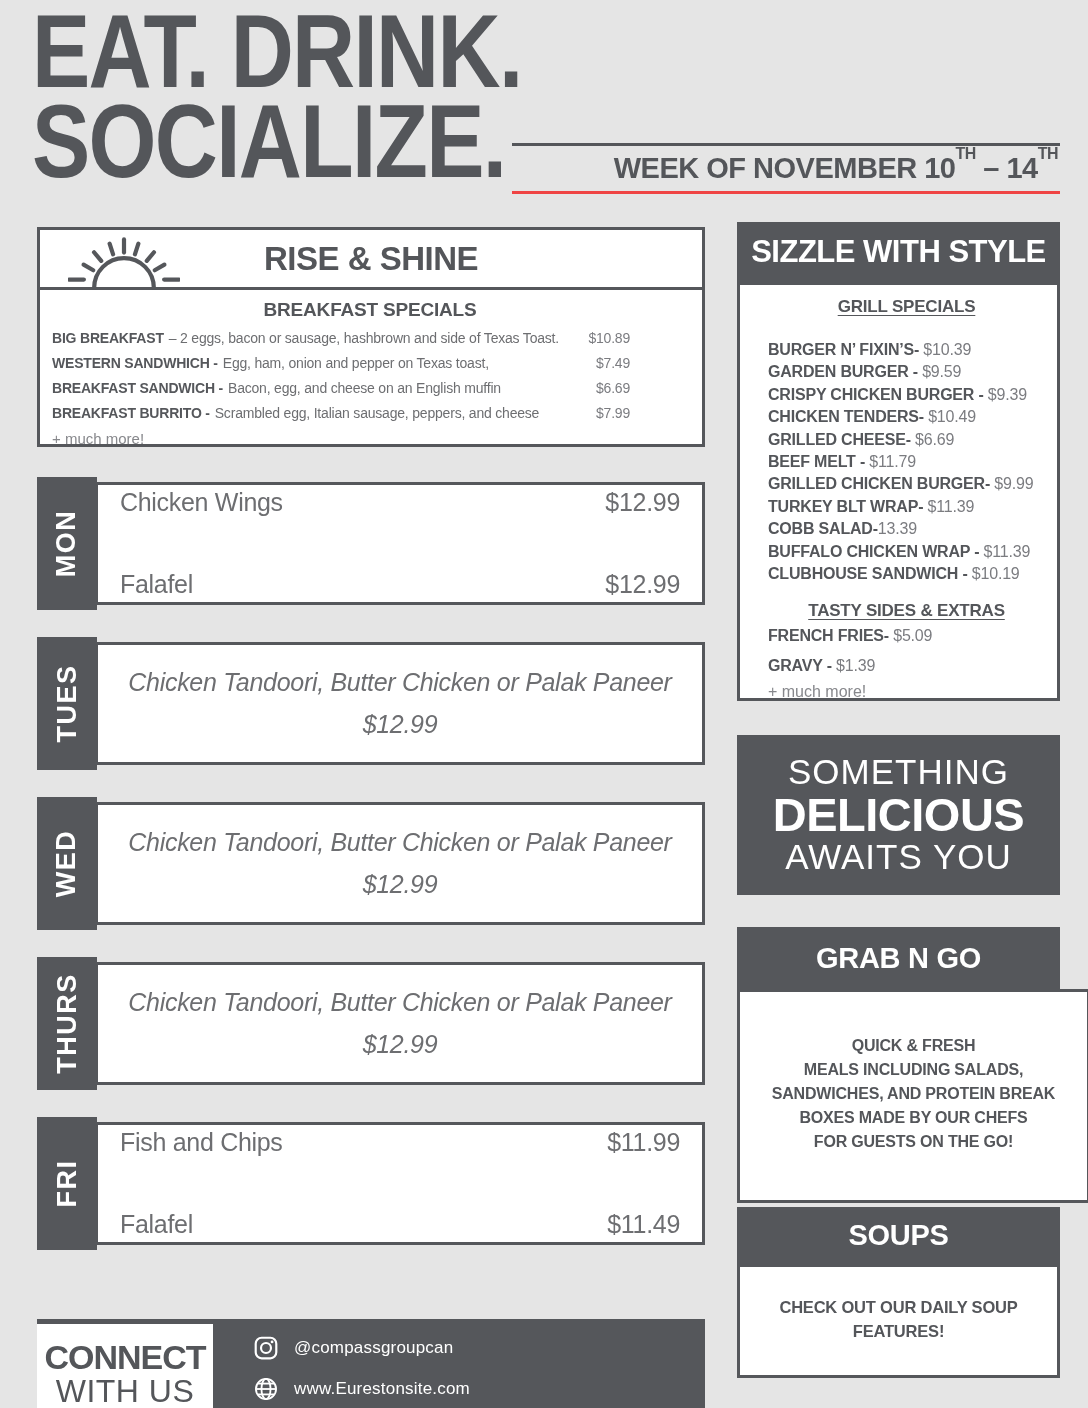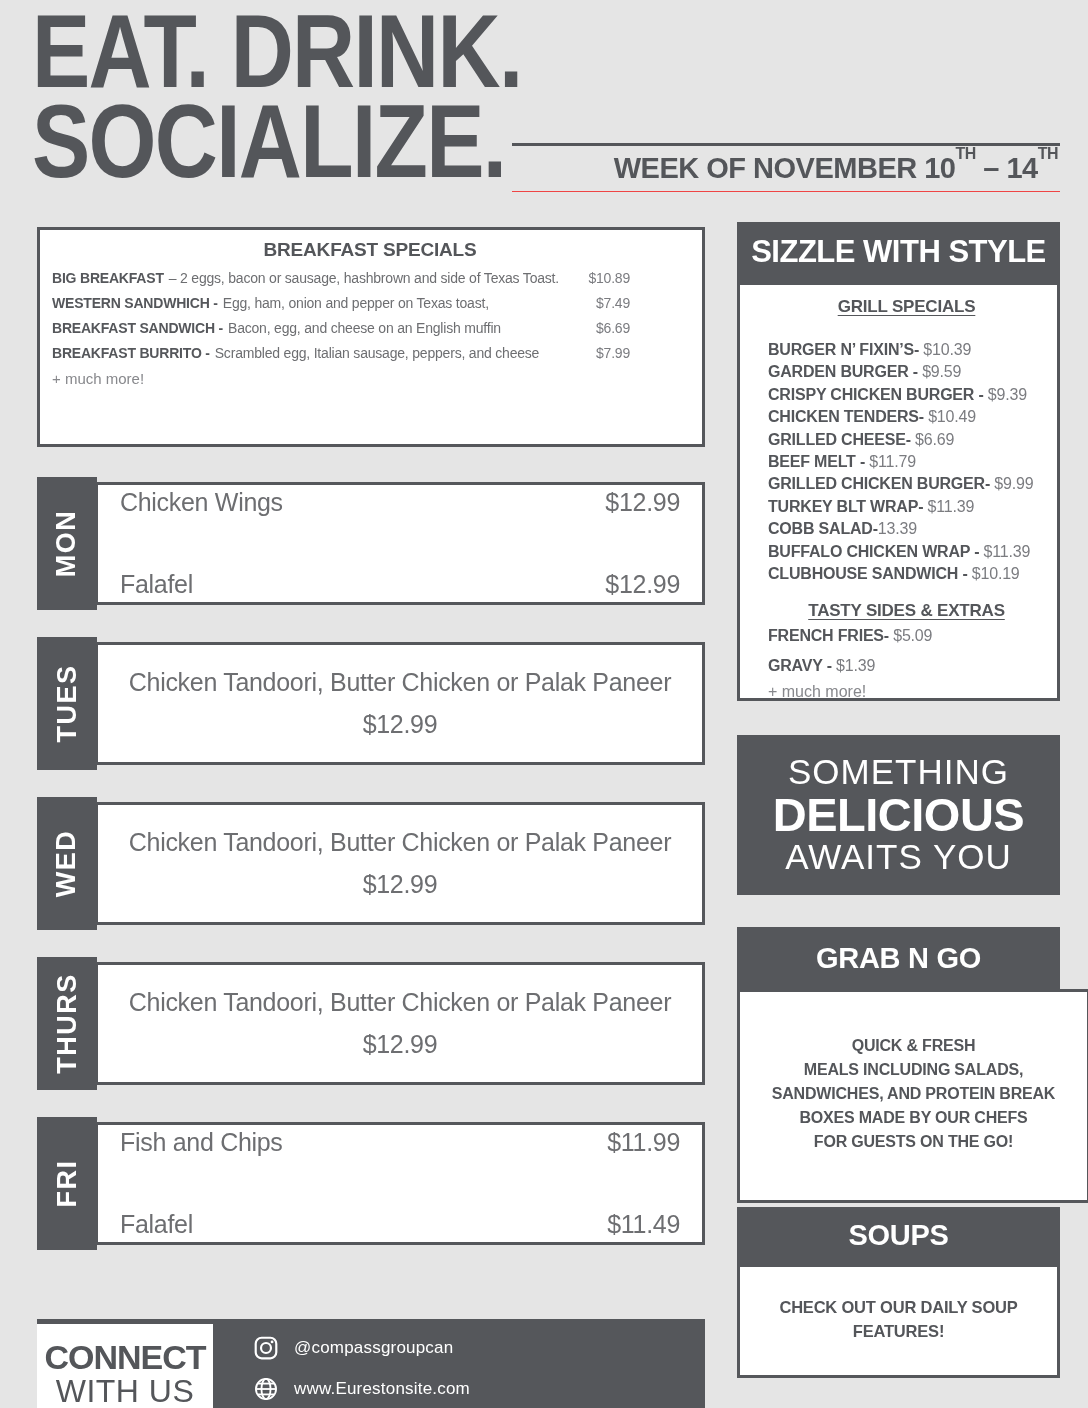--- a/index.html
+++ b/index.html
@@ -4,21 +4,21 @@
 <style>
   html,body{margin:0;padding:0;background:#ffffff;}
   #page{position:relative;width:1088px;height:1408px;background:#e5e5e5;overflow:hidden;
         font-family:"Liberation Sans", sans-serif;color:#55575b;}
 
   
   .masthead{position:absolute;left:32px;top:6px;line-height:90px;}
   .title-line{font-size:104px;font-weight:700;letter-spacing:-2px;color:#54565a;
               transform:scaleX(0.84);transform-origin:left center;white-space:nowrap;}
   .week-banner{position:absolute;left:512px;top:143px;width:548px;
-               border-top:3px solid #54565a;border-bottom:1px solid #ef4444;
+               border-top:3px solid #54565a;border-bottom:3px solid #ef4444;
                padding:6px 2px 6px 0;text-align:right;box-sizing:border-box;
                font-size:29px;font-weight:700;letter-spacing:-0.5px;color:#54565a;white-space:nowrap;}
   .week-banner sup{font-size:0.55em;position:relative;top:-0.5em;font-weight:700;}
 
   
   .outlined{border:3px solid #55575b;background:#ffffff;box-sizing:border-box;}
   .grayfill{background:#55575b;color:#ffffff;box-sizing:border-box;}
 
   
   .rise-box{position:absolute;left:37px;top:227px;width:668px;height:220px;}
@@ -39,21 +39,21 @@
   .day-1{top:477px}.day-2{top:637px}.day-3{top:797px}.day-4{top:957px}.day-5{top:1117px}
   .day-tab{position:absolute;left:0;top:0;height:100%;width:60px;background:#55575b;
            display:flex;align-items:center;justify-content:center;}
   .day-tab span{color:#ffffff;font-weight:700;font-size:27px;letter-spacing:1.5px;
                 transform:rotate(-90deg);white-space:nowrap;}
   .day-box{position:absolute;left:58px;right:0;top:5px;bottom:5px;
            border:3px solid #55575b;background:#ffffff;box-sizing:border-box;
            color:#6d6e71;font-size:25px;letter-spacing:-0.3px;}
   .day-box.rows{display:flex;flex-direction:column;justify-content:space-between;padding:3px 22px;}
   .day-row{display:flex;justify-content:space-between;align-items:baseline;}
-  .day-box.center{display:flex;flex-direction:column;justify-content:center;align-items:center;row-gap:13px;text-align:center;}
+  .day-box.center{display:flex;flex-direction:column;justify-content:center;align-items:center;row-gap:13px;text-align:center;font-style:italic;}
 
   
   .footer{position:absolute;left:37px;top:1275px;width:668px;height:120px;background:#55575b;margin-top:44px;}
   .connect-box{position:absolute;left:0;top:5px;width:176px;height:99px;background:#ffffff;
                display:flex;flex-direction:column;align-items:center;justify-content:center;line-height:1.02;}
   .connect-l1{font-weight:700;font-size:34px;color:#54565a;letter-spacing:-1px;}
   .connect-l2{font-weight:400;font-size:32px;color:#54565a;letter-spacing:0.5px;}
   .footer-links{position:absolute;left:216px;top:16px;display:flex;flex-direction:column;row-gap:15px;}
   .flink{display:flex;align-items:center;column-gap:15px;color:#ffffff;font-size:17px;letter-spacing:0.2px;}
   .flink svg{display:block;}
@@ -94,20 +94,35 @@
 
 <div id="page">
 
   <div class="masthead">
     <div class="title-line">EAT. DRINK.</div>
     <div class="title-line">SOCIALIZE.</div>
   </div>
   <div class="week-banner"><span><span>WEEK OF NOVEMBER 10</span><sup>TH</sup><span> – 14</span><sup>TH</sup></span></div>
 
   <section class="rise-box outlined">
+    <div class="rise-header">
+      <svg class="sun-icon" viewBox="0 0 120 64" fill="none" stroke="#55575b" stroke-width="4.5" stroke-linecap="round">
+        <path d="M 28 62 A 32 32 0 0 1 92 62"></path>
+        <line x1="1" y1="53" x2="17" y2="53"></line>
+        <line x1="103" y1="53" x2="119" y2="53"></line>
+        <line x1="27.1" y1="43" x2="16.7" y2="37"></line>
+        <line x1="35.6" y1="32.9" x2="27.9" y2="23.7"></line>
+        <line x1="48.3" y1="25.9" x2="44.6" y2="14.5"></line>
+        <line x1="60" y1="24" x2="60" y2="10"></line>
+        <line x1="71.7" y1="25.9" x2="75.4" y2="14.5"></line>
+        <line x1="84.4" y1="32.9" x2="92.1" y2="23.7"></line>
+        <line x1="92.9" y1="43" x2="103.3" y2="37"></line>
+      </svg>
+      <span class="rise-title">RISE &amp; SHINE</span>
+    </div>
     <div class="rise-body">
       <div class="bk-title">BREAKFAST SPECIALS</div>
       <div class="bk-line">
         <span class="bk-name">BIG BREAKFAST</span>
         <span class="bk-desc">– 2 eggs, bacon or sausage, hashbrown and side of Texas Toast.</span>
         <span class="bk-price">$10.89</span>
       </div>
       <div class="bk-line">
         <span class="bk-name">WESTERN SANDWHICH -</span>
         <span class="bk-desc">Egg, ham, onion and pepper on Texas toast,</span>

